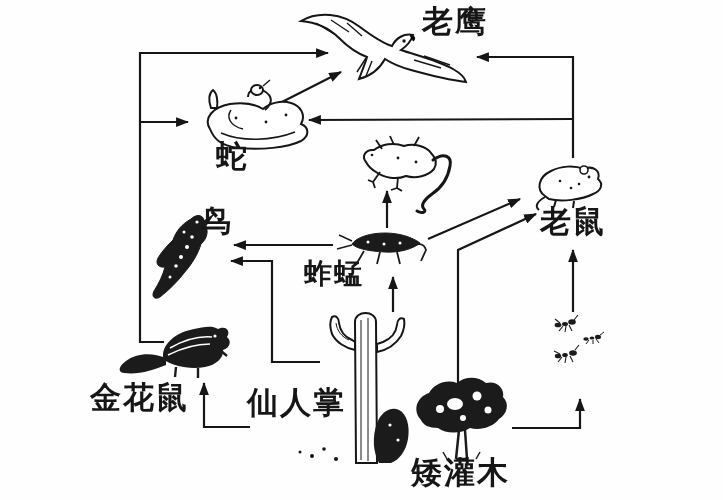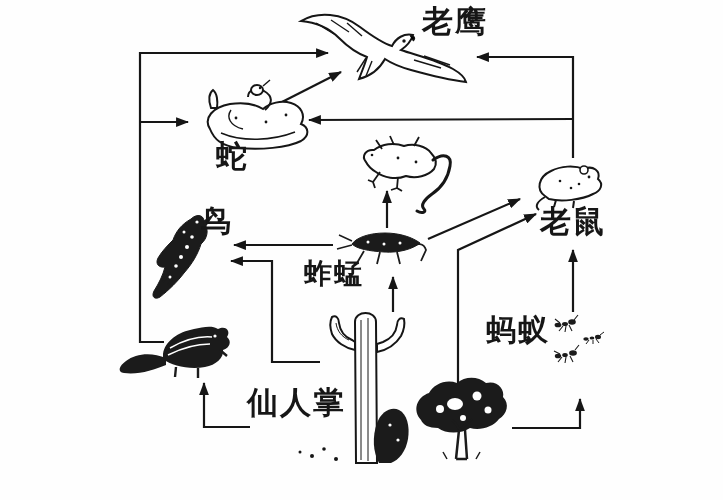--- a/index.html
+++ b/index.html
@@ -207,16 +207,17 @@
         <path d="M562,357 L558,362 M566,357 L565,363 M570,356 L573,362 M575,350 L579,345 M560,354 L554,351" stroke="#1b1b1b" stroke-width="1.1" fill="none"></path>
       </g>
     </g>
   </svg>
 
   <div class="node-label fs31" style="left:422px;top:8px;">老鹰</div>
   <div class="node-label fs31" style="left:216px;top:143px;">蛇</div>
   <div class="node-label fs31" style="left:540px;top:208px;">老鼠</div>
   <div class="node-label fs30" style="left:201px;top:208px;">鸟</div>
   <div class="node-label fs28" style="left:304px;top:262px;text-align:center;">蚱蜢</div>
-  <div class="node-label fs30" style="left:486px;top:317px;">蚂蚁</div>
+  <div class="node-label fs31" style="left:90px;top:384px;">金花鼠</div>
   <div class="node-label fs31" style="left:247px;top:389px;text-align:right;">仙人掌</div>
+  <div class="node-label fs31" style="left:411px;top:459px;">矮灌木</div>
 
 </div>
 
 </body></html>

